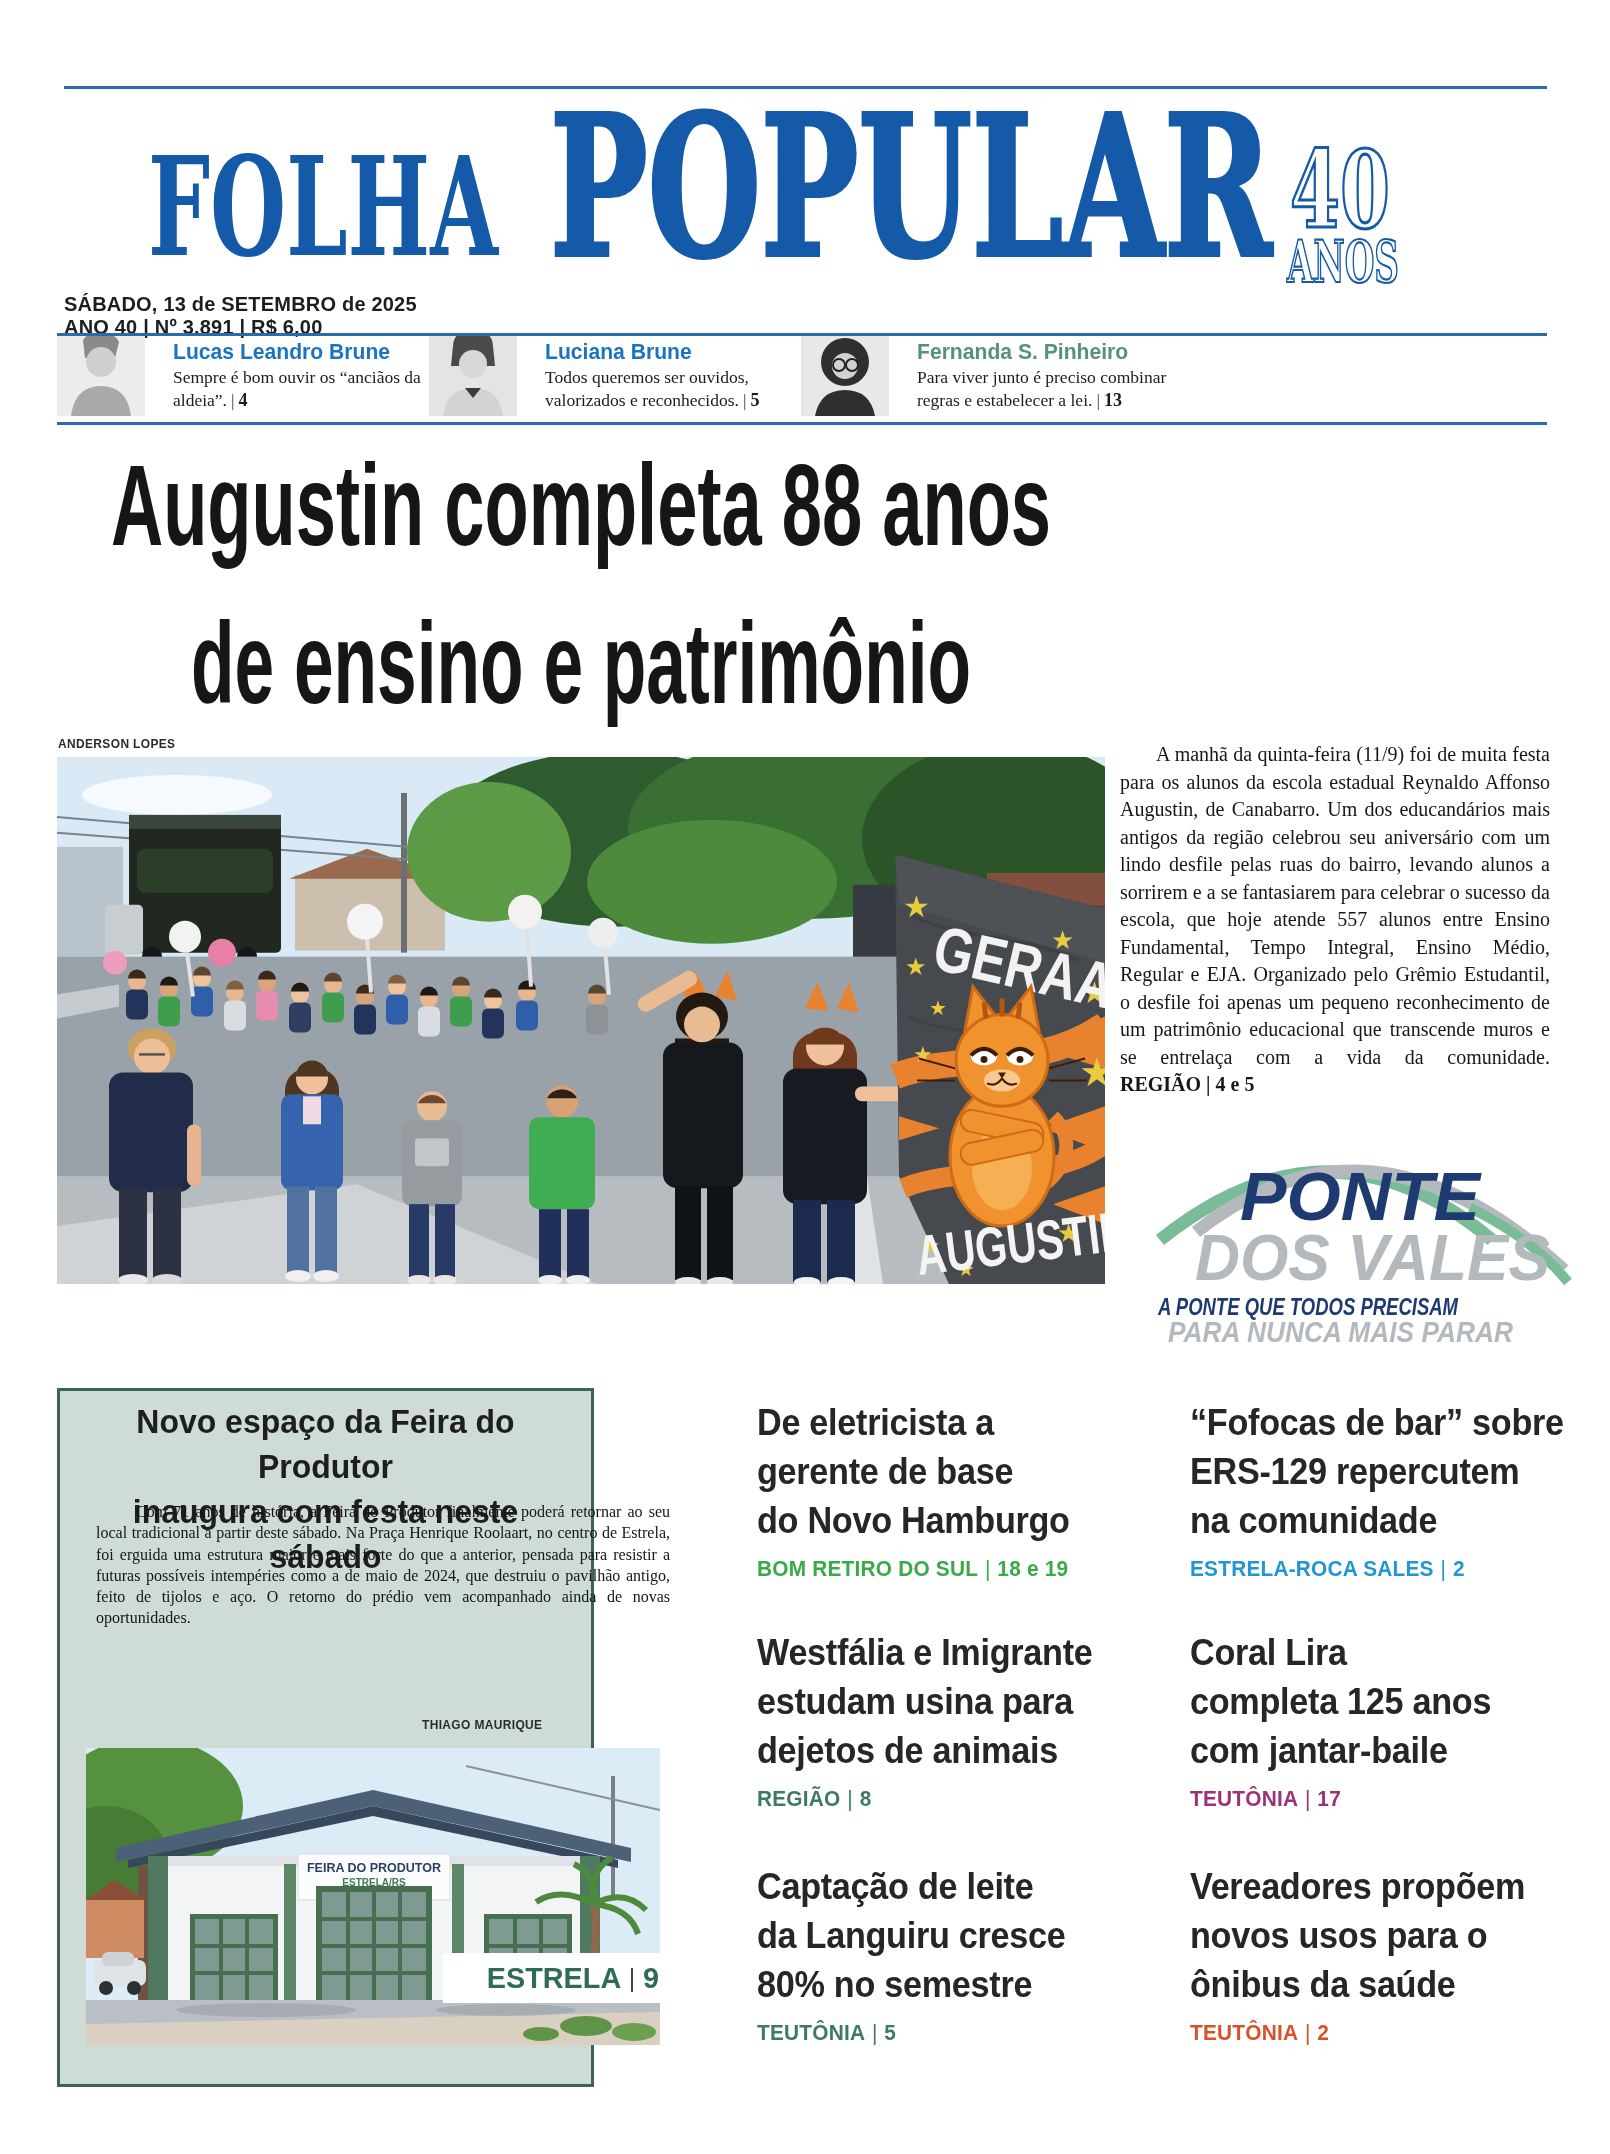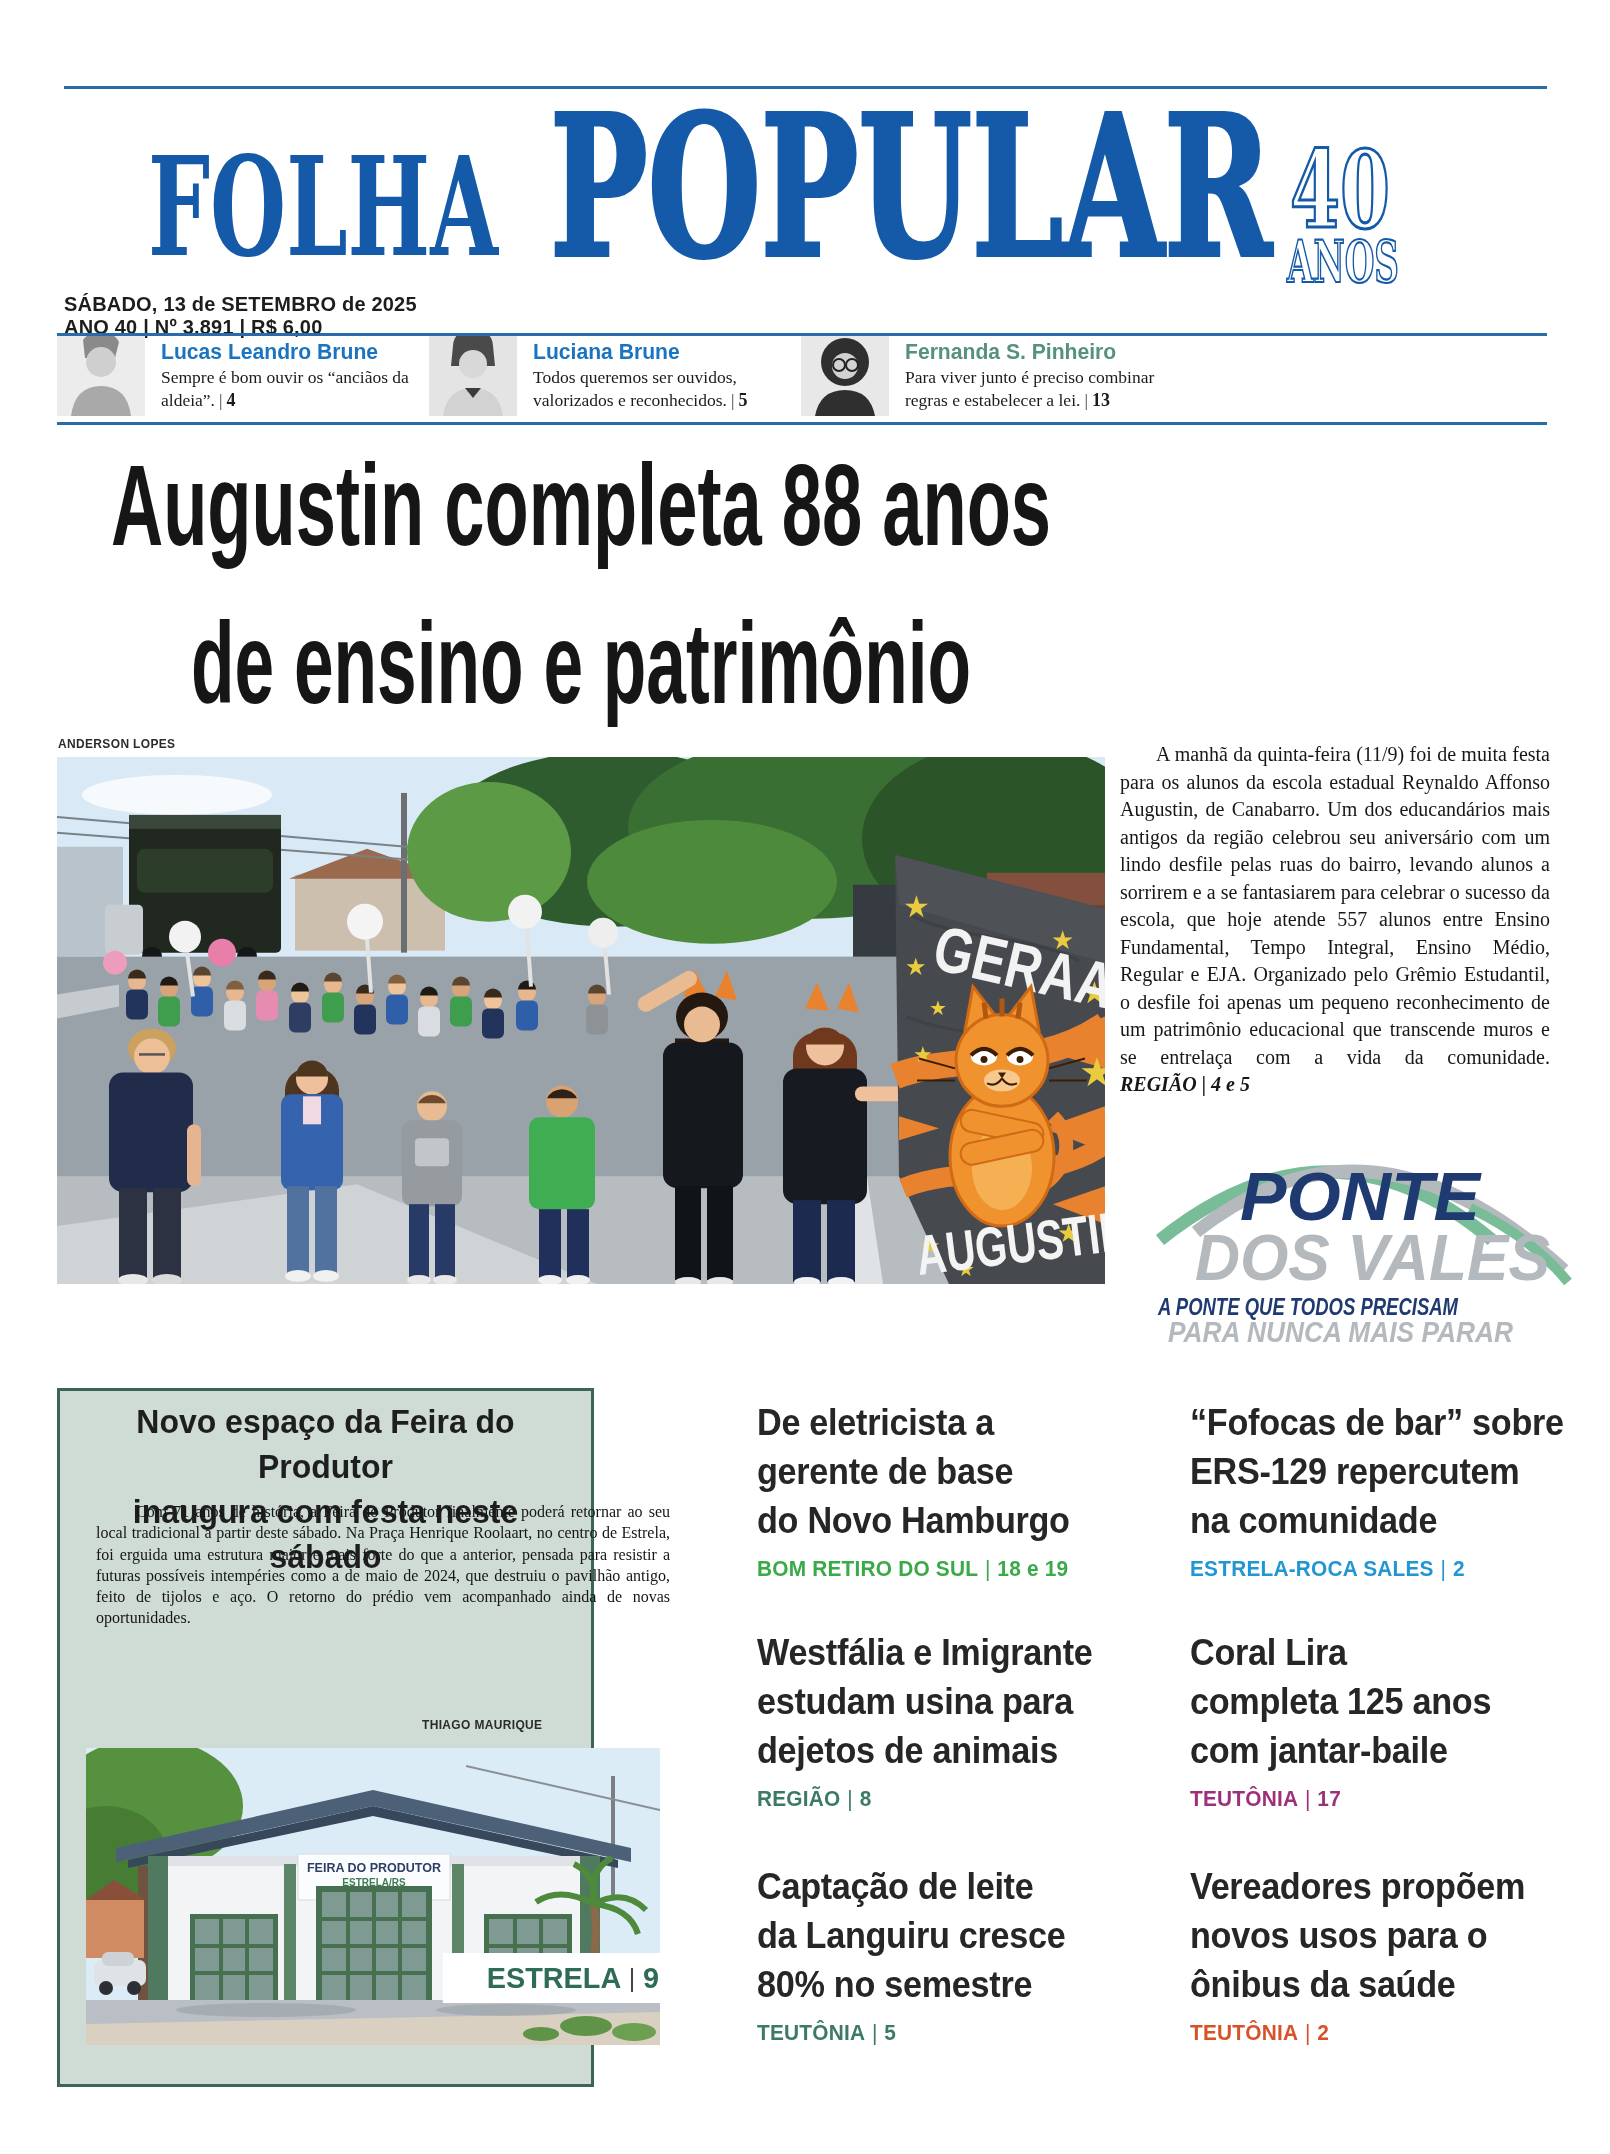--- a/index.html
+++ b/index.html
@@ -13,21 +13,21 @@
   
   #dateline{left:64px;top:293px;width:1483px;display:flex;justify-content:space-between;
             font-size:20px;font-weight:bold;color:#1d1d1d;letter-spacing:.2px;flex-direction:column;}
 
   
   #strip{left:57px;top:333px;width:1490px;height:86px;border-top:3px solid #2a6ca9;
          border-bottom:3px solid #2a6ca9;display:flex;box-sizing:content-box;}
   .col-item{width:372px;display:flex;align-items:stretch;overflow:hidden;}
   .col-photo{width:88px;height:80px;flex:0 0 88px;}
   .col-photo svg{display:block;width:88px;height:80px;}
-  .col-text{padding:4px 0 0 16px;width:272px;}
+  .col-text{padding:4px 0 0 28px;width:272px;}
   .col-name{font-size:22px;font-weight:bold;line-height:1.1;margin-bottom:3px;
             transform:scaleX(.96);transform-origin:left;white-space:nowrap;}
   .col-quote{font-family:"Liberation Serif",serif;font-size:17.5px;line-height:1.24;color:#1c1c1c;}
   .qsep{font-weight:300;padding:0 4px;color:#444;}
   .col-quote b{font-size:18px;}
 
   
   #headline-svg{left:57px;top:440px;width:1048px;height:320px;}
 
   
@@ -35,21 +35,21 @@
           transform:scaleX(.92);transform-origin:left;}
   #credit-main{left:58px;top:736px;}
 
   
   #main-photo{left:57px;top:757px;width:1048px;height:527px;}
   #main-photo svg{display:block;width:100%;height:100%;}
 
   
   #lead-body{left:1120px;top:741px;width:430px;font-family:"Liberation Serif",serif;
              font-size:20px;line-height:1.375;color:#171717;text-align:justify;text-indent:36px;}
-  #lead-body b{white-space:nowrap;font-style:italic;}
+  #lead-body b{white-space:nowrap;}
 
   
   #ad-svg{left:1140px;top:1112px;width:440px;height:235px;}
 
   
   #feature-box{left:57px;top:1388px;width:537px;height:699px;background:#cfdbd5;
                border:3px solid #3c6457;box-sizing:border-box;}
   #feature-title{position:absolute;left:0;top:8px;width:100%;text-align:center;
                  font-size:34px;font-weight:bold;color:#1e1e1e;line-height:1.32;
                  transform:scaleX(.94);}

